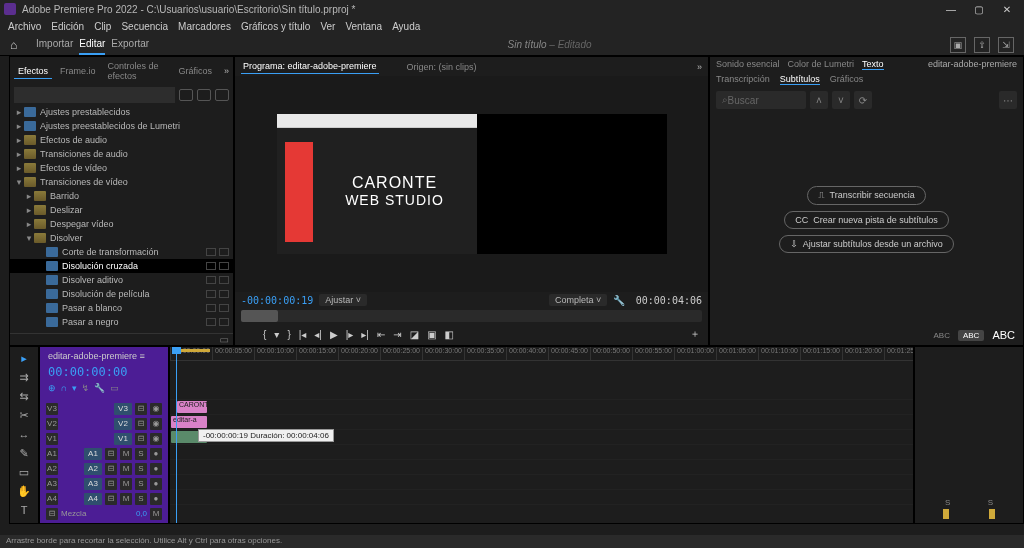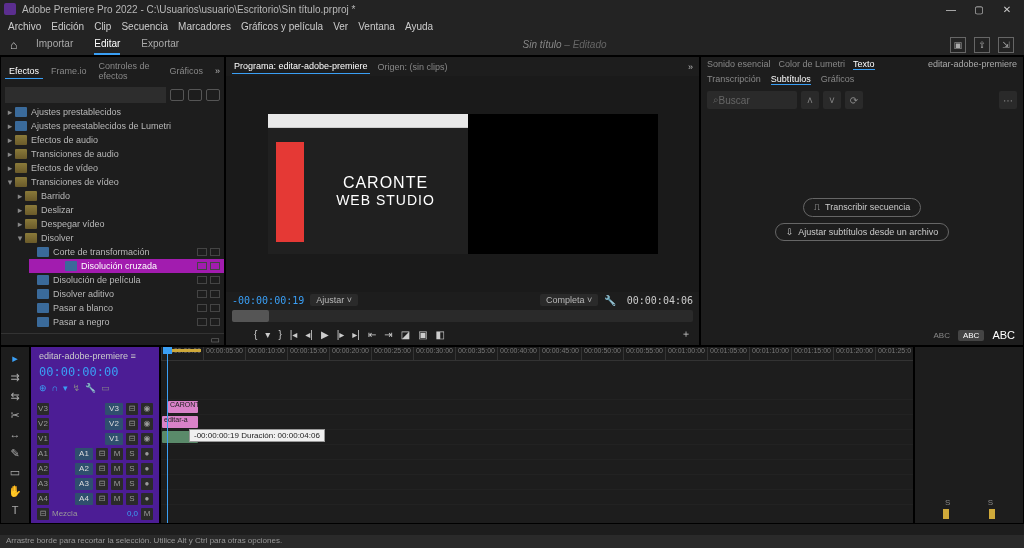--- a/index.html
+++ b/index.html
@@ -4,45 +4,45 @@
 <style>
   * { box-sizing: border-box; margin: 0; padding: 0; font-family: "Segoe UI", Tahoma, sans-serif; }
   body { background: #1d1d1d; color: #b8b8b8; width: 1024px; height: 548px; overflow: hidden; font-size: 10px; }
   .titlebar { display:flex; align-items:center; height:18px; background:#232323; padding:0 4px; }
   .titlebar .logo { width:12px; height:12px; background:#5b2e8f; border-radius:2px; margin-right:6px; }
   .titlebar .ctrls { margin-left:auto; display:flex; gap:2px; }
   .titlebar .ctrls span { width:26px; height:14px; display:flex; align-items:center; justify-content:center; color:#ccc; }
   .menubar { display:flex; gap:10px; padding:2px 8px; background:#232323; color:#ccc; font-size:10px; height:16px; align-items:center; }
   .wsbar { display:flex; align-items:center; height:22px; background:#232323; border-bottom:1px solid #000; padding:0 10px; }
   .wsbar .home { width:14px; color:#ccc; font-size:12px; }
-  .wsbar .tabs { display:flex; gap:21px; margin-left:12px; }
+  .wsbar .tabs { display:flex; gap:6px; margin-left:12px; }
   .wsbar .tab { color:#aaa; padding:4px 0; }
   .wsbar .tab.active { color:#fff; border-bottom:2px solid #3a9ff5; }
   .wsbar .title { flex:1; text-align:center; color:#888;font-style:italic; }
   .wsbar .ricons { display:flex; gap:8px; }
   .wsbar .ricons span { width:16px; height:16px; border:1px solid #666; display:flex; align-items:center; justify-content:center; color:#aaa; font-size:9px; }
 
-  .main { display:grid; grid-template-columns: 225px 475px 1fr; grid-template-rows: 290px 1fr; height:435px; }
+  .main { display:grid; grid-template-columns: 225px 475px 1fr; grid-template-rows: 290px 1fr; height:435px;padding-left:9px; }
   .panel { background:#1d1d1d; border:1px solid #000; overflow:hidden; display:flex; flex-direction:column; }
 
   
   .fx-tabs { display:flex; gap:4px; padding:2px 4px; font-size:9px; align-items:center; }
   .fx-tabs .t { padding:2px 4px; color:#888; }
   .fx-tabs .t.active { color:#fff; border-bottom:1px solid #3a9ff5; }
   .fx-search { display:flex; align-items:center; padding:2px 4px; gap:4px; }
   .fx-search input { flex:1; background:#2d2d2d; border:none; color:#aaa; height:16px; padding:0 4px; font-size:9px; }
   .fx-search .box { width:14px; height:12px; border:1px solid #555; border-radius:2px; }
   .fx-tree { flex:1; overflow:auto; font-size:9px; line-height:14px; }
   .fx-row { display:flex; align-items:center; padding:0 4px; height:14px; }
   .fx-row .chev { width:10px; text-align:center; color:#888; }
   .fx-row .ficon { width:12px; height:10px; margin-right:4px; display:inline-block; }
   .folder { background:linear-gradient(#8a7a3a,#6a5a2a); border-radius:1px; }
   .preset { background:#3a6a9a; border-radius:1px; }
   .eff { background:#3a6a9a; border-radius:1px; position:relative; }
-  .fx-row.sel { background:#a21caf; color:#fff;margin-left:28px; }
+  .fx-row.sel { background:#000000; color:#fff; }
   .fx-boxes { margin-left:auto; display:flex; gap:3px; }
   .fx-boxes span { width:10px; height:8px; border:1px solid #444; }
   .indent1 { padding-left:14px; }
   .indent2 { padding-left:26px; }
 
   
   .prog-tabs { display:flex; gap:6px; padding:2px 6px; font-size:9px; align-items:center; }
   .prog-tabs .t { color:#888; padding:2px 2px; }
   .prog-tabs .t.active { color:#fff; border-bottom:1px solid #3a9ff5; }
   .prog-stage { flex:1; display:flex; align-items:center; justify-content:center; background:#1a1a1a; }
@@ -131,21 +131,21 @@
     <span>✕</span>
   </div>
 </div>
 
 <div class="menubar" id="menubar">
     <span>Archivo</span>
     <span>Edición</span>
     <span>Clip</span>
     <span>Secuencia</span>
     <span>Marcadores</span>
-    <span>Gráficos y película</span>
+    <span>Gráficos y título</span>
     <span>Ver</span>
     <span>Ventana</span>
     <span>Ayuda</span>
   </div>
 
 <div class="wsbar">
   <span class="home">⌂</span>
   <div class="tabs" id="wstabs">
       <span class="tab">Importar</span>
       <span class="tab active">Editar</span>
@@ -244,30 +244,30 @@
           <span class="ficon eff"></span>
           <span>Disolución cruzada</span>
           <span class="fx-boxes">
             <span></span>
             <span></span>
           </span>
         </div>
         <div class="fx-row indent2">
           <span class="chev"></span>
           <span class="ficon eff"></span>
-          <span>Disolución de película</span>
+          <span>Disolver aditivo</span>
           <span class="fx-boxes">
             <span></span>
             <span></span>
           </span>
         </div>
         <div class="fx-row indent2">
           <span class="chev"></span>
           <span class="ficon eff"></span>
-          <span>Disolver aditivo</span>
+          <span>Disolución de película</span>
           <span class="fx-boxes">
             <span></span>
             <span></span>
           </span>
         </div>
         <div class="fx-row indent2">
           <span class="chev"></span>
           <span class="ficon eff"></span>
           <span>Pasar a blanco</span>
           <span class="fx-boxes">
@@ -286,21 +286,21 @@
         </div>
       </div>
     <div style="height:12px;border-top:1px solid #333;display:flex;justify-content:flex-end;padding:0 4px;">
       <span style="color:#777">▭</span>
     </div>
   </div>
 
   <div class="panel">
     <div class="prog-tabs">
       <span class="t active">Programa: editar-adobe-premiere</span>
-      <span class="t" style="">Origen: (sin clips)</span>
+      <span class="t" style="margin-left:20px">Origen: (sin clips)</span>
       <span style="flex:1"></span>
       <span>»</span>
     </div>
     <div class="prog-stage">
       <div class="prog-video">
         <div class="browser-chrome">
           <div class="browser-top"></div>
           <div class="browser-body">
             <div class="red-block"></div>
             <div class="brand-text">
@@ -357,20 +357,24 @@
       <div class="inp">⌕ <span>Buscar</span></div>
       <div class="sq">˄</div>
       <div class="sq">˅</div>
       <div class="sq">⟳</div>
       <div class="sq dots">⋯</div>
     </div>
     <div class="rt-body">
       <div class="rt-btn">
           <span>⎍</span>
           <span>Transcribir secuencia</span>
+        </div>
+      <div class="rt-btn">
+          <span>CC</span>
+          <span>Crear nueva pista de subtítulos</span>
         </div>
       <div class="rt-btn">
           <span>⇩</span>
           <span>Ajustar subtítulos desde un archivo</span>
         </div>
     </div>
     <div class="rt-foot">
       <span style="color:#888;font-size:8px">ABC</span>
       <span class="chip">ABC</span>
       <span style="color:#fff;font-size:11px">ABC</span>

